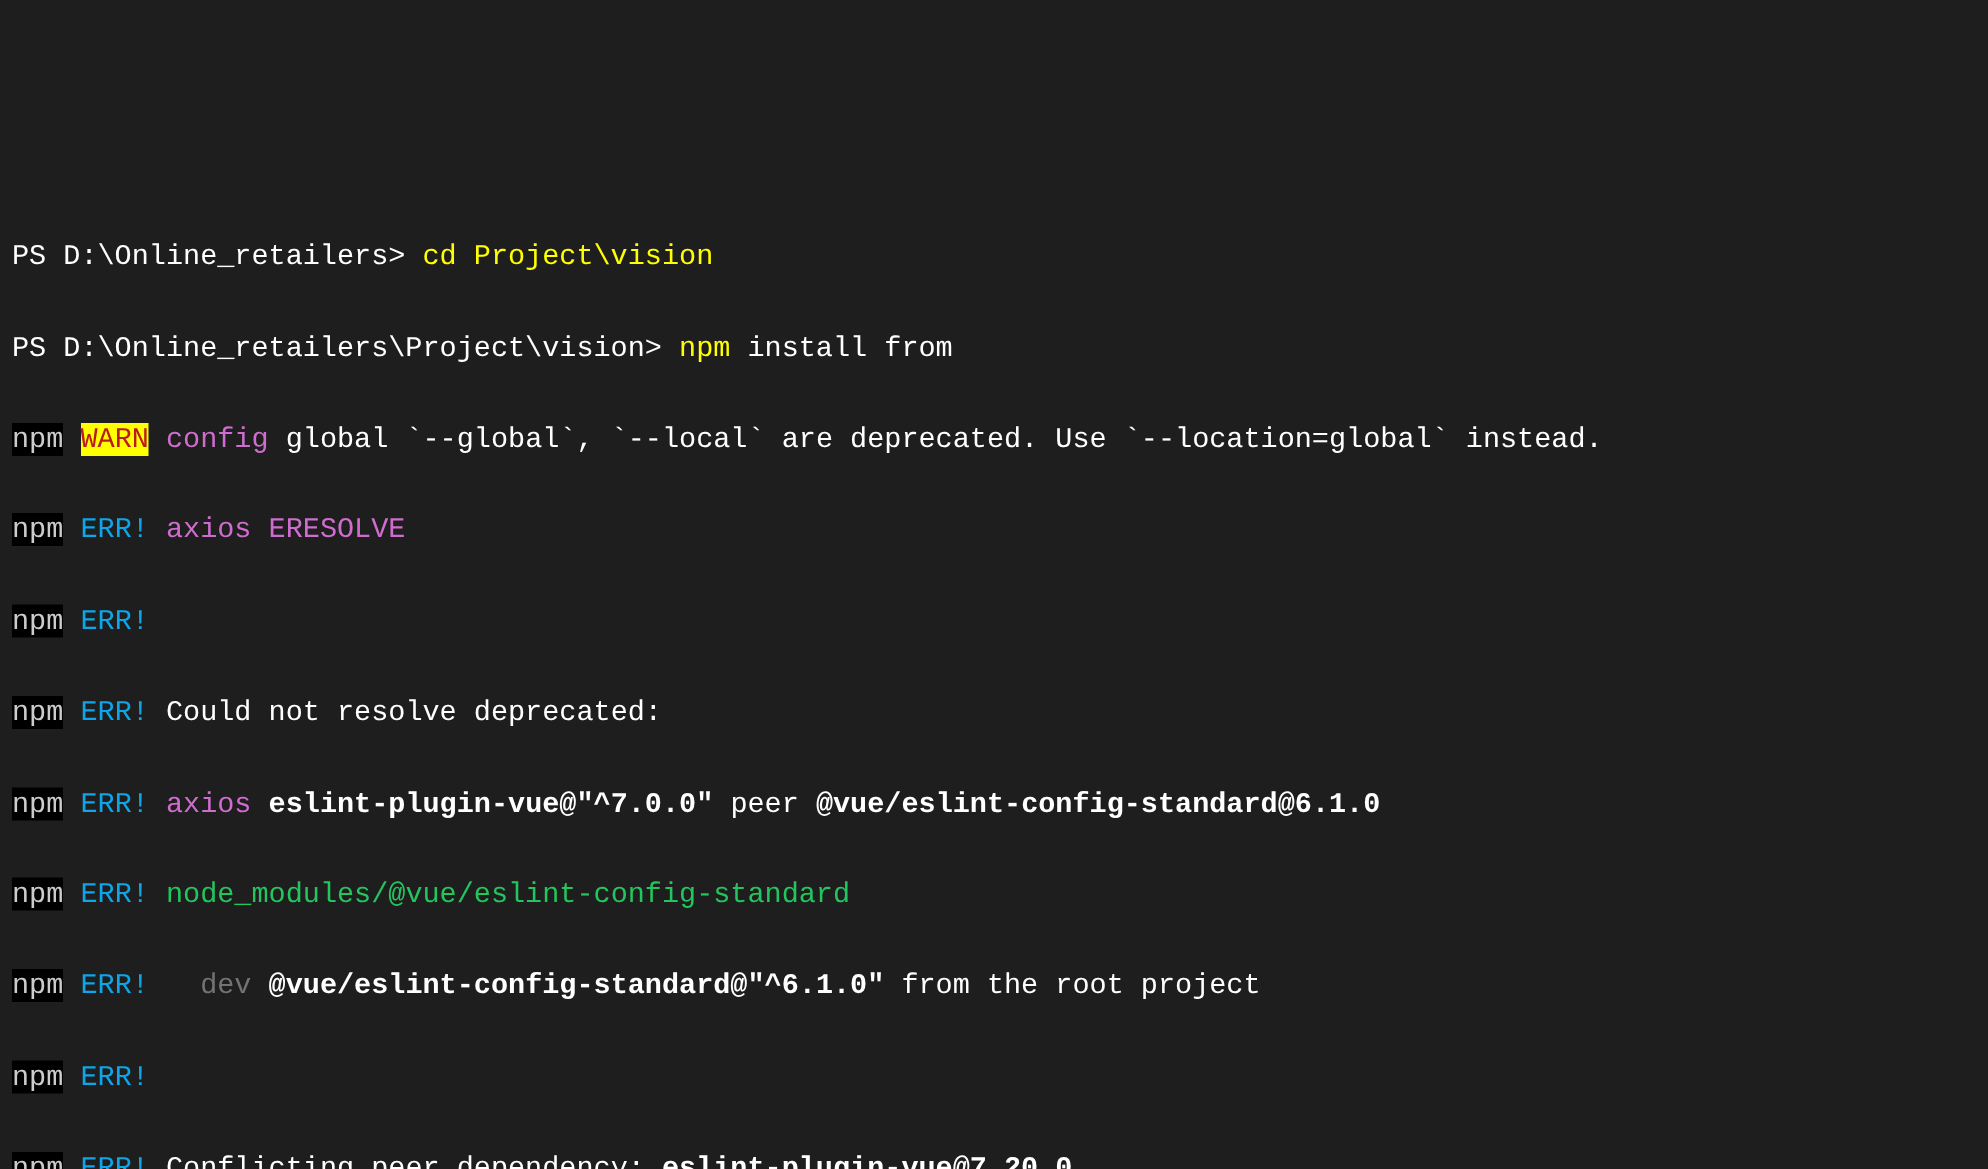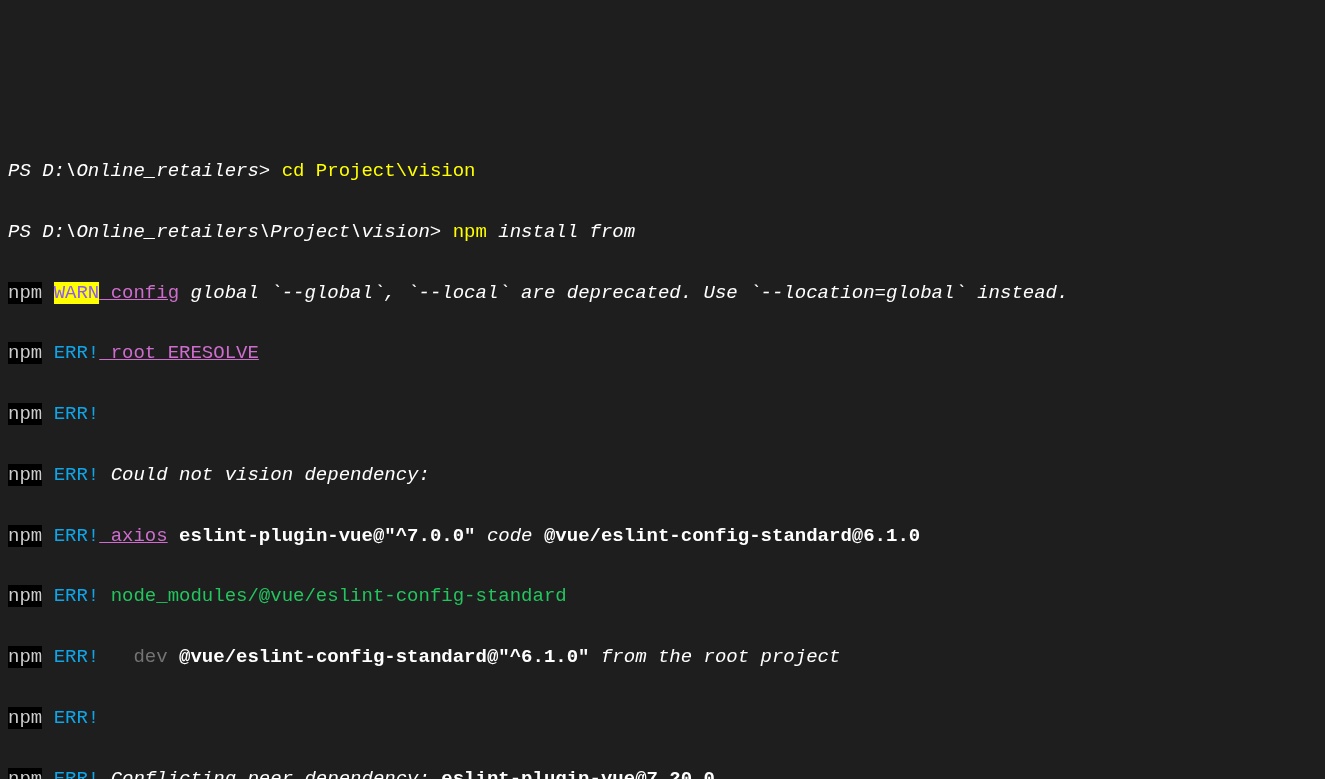--- a/index.html
+++ b/index.html
@@ -14,48 +14,48 @@
       color: #cccccc;
       padding: 4px 8px;
       line-height: 1.6;
       white-space: pre;
       overflow: hidden;
     }
     .line {
       display: block;
       white-space: pre;
     }
-    .white { color: #ffffff; font-style: italic; }
+    .white { color: #ffffff; }
     .yellow { color: #ffff00; }
-    .warn-bg { background: #ffff00; color: #8b5cf6; }
+    .warn-bg { background: #ffff00; color: #b91c1c; }
     .err { color: #0ea5e9; }
-    .magenta { color: #ce6dce; text-decoration: underline; }
+    .magenta { color: #ce6dce; }
     .gray { color: #22c55e; }
     .bold { font-weight: bold; color: #ffffff; }
     .dev { color: #737373; }
     .npm-black { background: #000000; color: #cccccc; }
     .terminal {
       width: 1325px;
       height: 779px;
       position: relative;
     }
   </style>
 </head>
 <body>
 
 
 
 <div class="terminal">
 <span class="line"><span class="white">PS D:\Online_retailers&gt; </span><span class="yellow">cd Project\vision</span></span>
 <span class="line"><span class="white">PS D:\Online_retailers\Project\vision&gt; </span><span class="yellow">npm</span><span class="white"> install from</span></span>
 <span class="line"><span class="npm-black">npm</span> <span class="warn-bg">WARN</span><span class="magenta"> config</span><span class="white"> global `--global`, `--local` are deprecated. Use `--location=global` instead.</span></span>
-<span class="line"><span class="npm-black">npm</span> <span class="err">ERR!</span><span class="magenta"> root ERESOLVE</span></span>
+<span class="line"><span class="npm-black">npm</span> <span class="err">ERR!</span><span class="magenta"> axios ERESOLVE</span></span>
 <span class="line"><span class="npm-black">npm</span> <span class="err">ERR!</span></span>
-<span class="line"><span class="npm-black">npm</span> <span class="err">ERR!</span><span class="white"> Could not vision dependency:</span></span>
-<span class="line"><span class="npm-black">npm</span> <span class="err">ERR!</span><span class="magenta"> axios</span><span class="bold"> eslint-plugin-vue@"^7.0.0"</span><span class="white"> code </span><span class="bold">@vue/eslint-config-standard@6.1.0</span></span>
+<span class="line"><span class="npm-black">npm</span> <span class="err">ERR!</span><span class="white"> Could not resolve deprecated:</span></span>
+<span class="line"><span class="npm-black">npm</span> <span class="err">ERR!</span><span class="magenta"> axios</span><span class="bold"> eslint-plugin-vue@"^7.0.0"</span><span class="white"> peer </span><span class="bold">@vue/eslint-config-standard@6.1.0</span></span>
 <span class="line"><span class="npm-black">npm</span> <span class="err">ERR!</span><span class="gray"> node_modules/@vue/eslint-config-standard</span></span>
 <span class="line"><span class="npm-black">npm</span> <span class="err">ERR!</span><span class="dev">   dev</span><span class="bold"> @vue/eslint-config-standard@"^6.1.0"</span><span class="white"> from the root project</span></span>
 <span class="line"><span class="npm-black">npm</span> <span class="err">ERR!</span></span>
 <span class="line"><span class="npm-black">npm</span> <span class="err">ERR!</span><span class="white"> Conflicting peer dependency: </span><span class="bold">eslint-plugin-vue@7.20.0</span></span>
 
 
 
 
 
 

